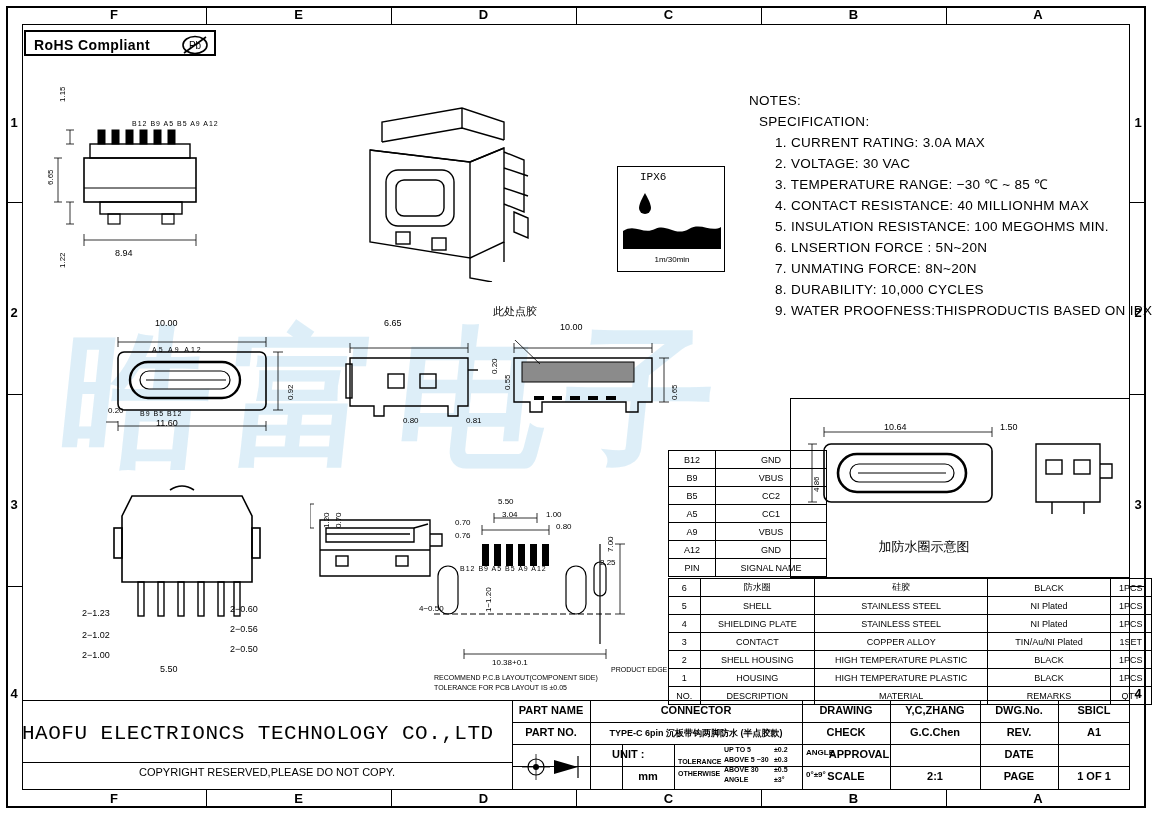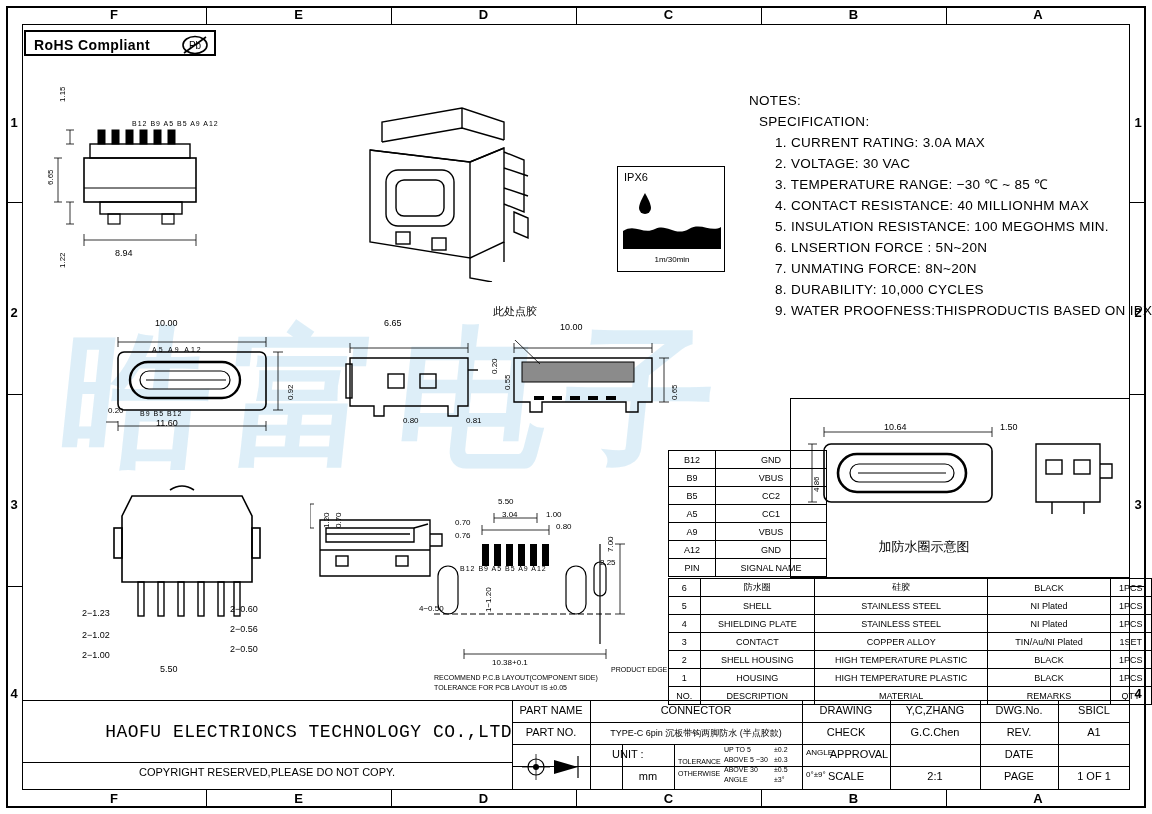--- a/index.html
+++ b/index.html
@@ -105,21 +105,21 @@
     <div style="margin-left:26px;">3. TEMPERATURE RANGE: −30 ℃ ~ 85 ℃</div>
     <div style="margin-left:26px;">4. CONTACT RESISTANCE: 40 MILLIONHM MAX</div>
     <div style="margin-left:26px;">5. INSULATION RESISTANCE: 100 MEGOHMS MIN.</div>
     <div style="margin-left:26px;">6. LNSERTION FORCE : 5N~20N</div>
     <div style="margin-left:26px;">7. UNMATING FORCE: 8N~20N</div>
     <div style="margin-left:26px;">8. DURABILITY:  10,000 CYCLES</div>
     <div style="margin-left:26px;">9. WATER PROOFNESS:THISPRODUCTIS BASED ON IPX6.</div>
   </div>
 
   <div class="abs bx" style="left:617px;top:166px;width:108px;height:106px;border:1.5px solid #000;background:#fff;">
-    <div class="abs t" style="left:6px;top:4px;">IPX6</div>
+    <div class="abs t" style="left:22px;top:4px;font-family:Liberation Mono, monospace;">IPX6</div>
     <svg class="abs" style="left:5px;top:20px;" width="98" height="62">
       <path d="M22 6 C22 6 16 16 16 21 a6 6 0 0 0 12 0 C28 16 22 6 22 6 z" fill="#000"></path>
       <path d="M0 44 C12 36 20 48 32 42 C44 36 52 50 66 42 C78 35 88 46 98 40 L98 62 L0 62 Z" fill="#000"></path>
       <path d="M0 52 C14 45 24 56 38 50 C52 44 62 56 76 49 C86 44 92 50 98 47 L98 62 L0 62 Z" fill="#000"></path>
     </svg>
     <div class="abs t8 ctr" style="left:0;top:88px;width:108px;">1m/30min</div>
   </div>
 
   <svg class="abs" style="left:40px;top:100px;" width="260" height="180">
 
@@ -457,26 +457,26 @@
       <td>REMARKS</td>
       <td>QTY</td>
     </tr>
   </tbody>
     </table>
 
   <div class="abs" style="left:22px;top:700px;width:1108px;height:90px;border-top:1.5px solid #000;"></div>
   <div class="abs vline" style="left:512px;top:700px;height:90px;"></div>
 
   <div class="abs" style="left:22px;top:700px;width:490px;height:62px;">
-    <div class="abs" style="left:0;top:22px;width:490px;text-align:right;font-size:18px;font-family:'Liberation Mono',monospace;letter-spacing:0.5px;">HAOFU ELECTRIONCS TECHNOLOGY CO.,LTD</div>
+    <div class="abs" style="left:0;top:22px;width:490px;text-align:left;font-size:21px;font-family:'Liberation Mono',monospace;letter-spacing:0.5px;">HAOFU ELECTRIONCS TECHNOLOGY CO.,LTD</div>
   </div>
   <div class="abs hline" style="left:22px;top:762px;width:490px;"></div>
   <div class="abs" style="left:22px;top:766px;width:490px;text-align:center;font-size:11px;">COPYRIGHT RESERVED,PLEASE DO NOT COPY.</div>
 
-  <div class="abs bx" style="left:512px;top:700px;width:618px;height:112px;">
+  <div class="abs bx" style="left:512px;top:700px;width:618px;height:112px;font-weight:bold;">
 
     <div class="abs hline" style="left:0;top:22px;width:618px;"></div>
     <div class="abs hline" style="left:0;top:44px;width:618px;"></div>
     <div class="abs hline" style="left:0;top:66px;width:618px;"></div>
 
     <div class="abs vline" style="left:78px;top:0;height:44px;"></div>
     <div class="abs vline" style="left:78px;top:44px;height:46px;"></div>
     <div class="abs vline" style="left:110px;top:44px;height:46px;"></div>
     <div class="abs vline" style="left:162px;top:44px;height:46px;"></div>
     <div class="abs vline" style="left:290px;top:0;height:90px;"></div>

